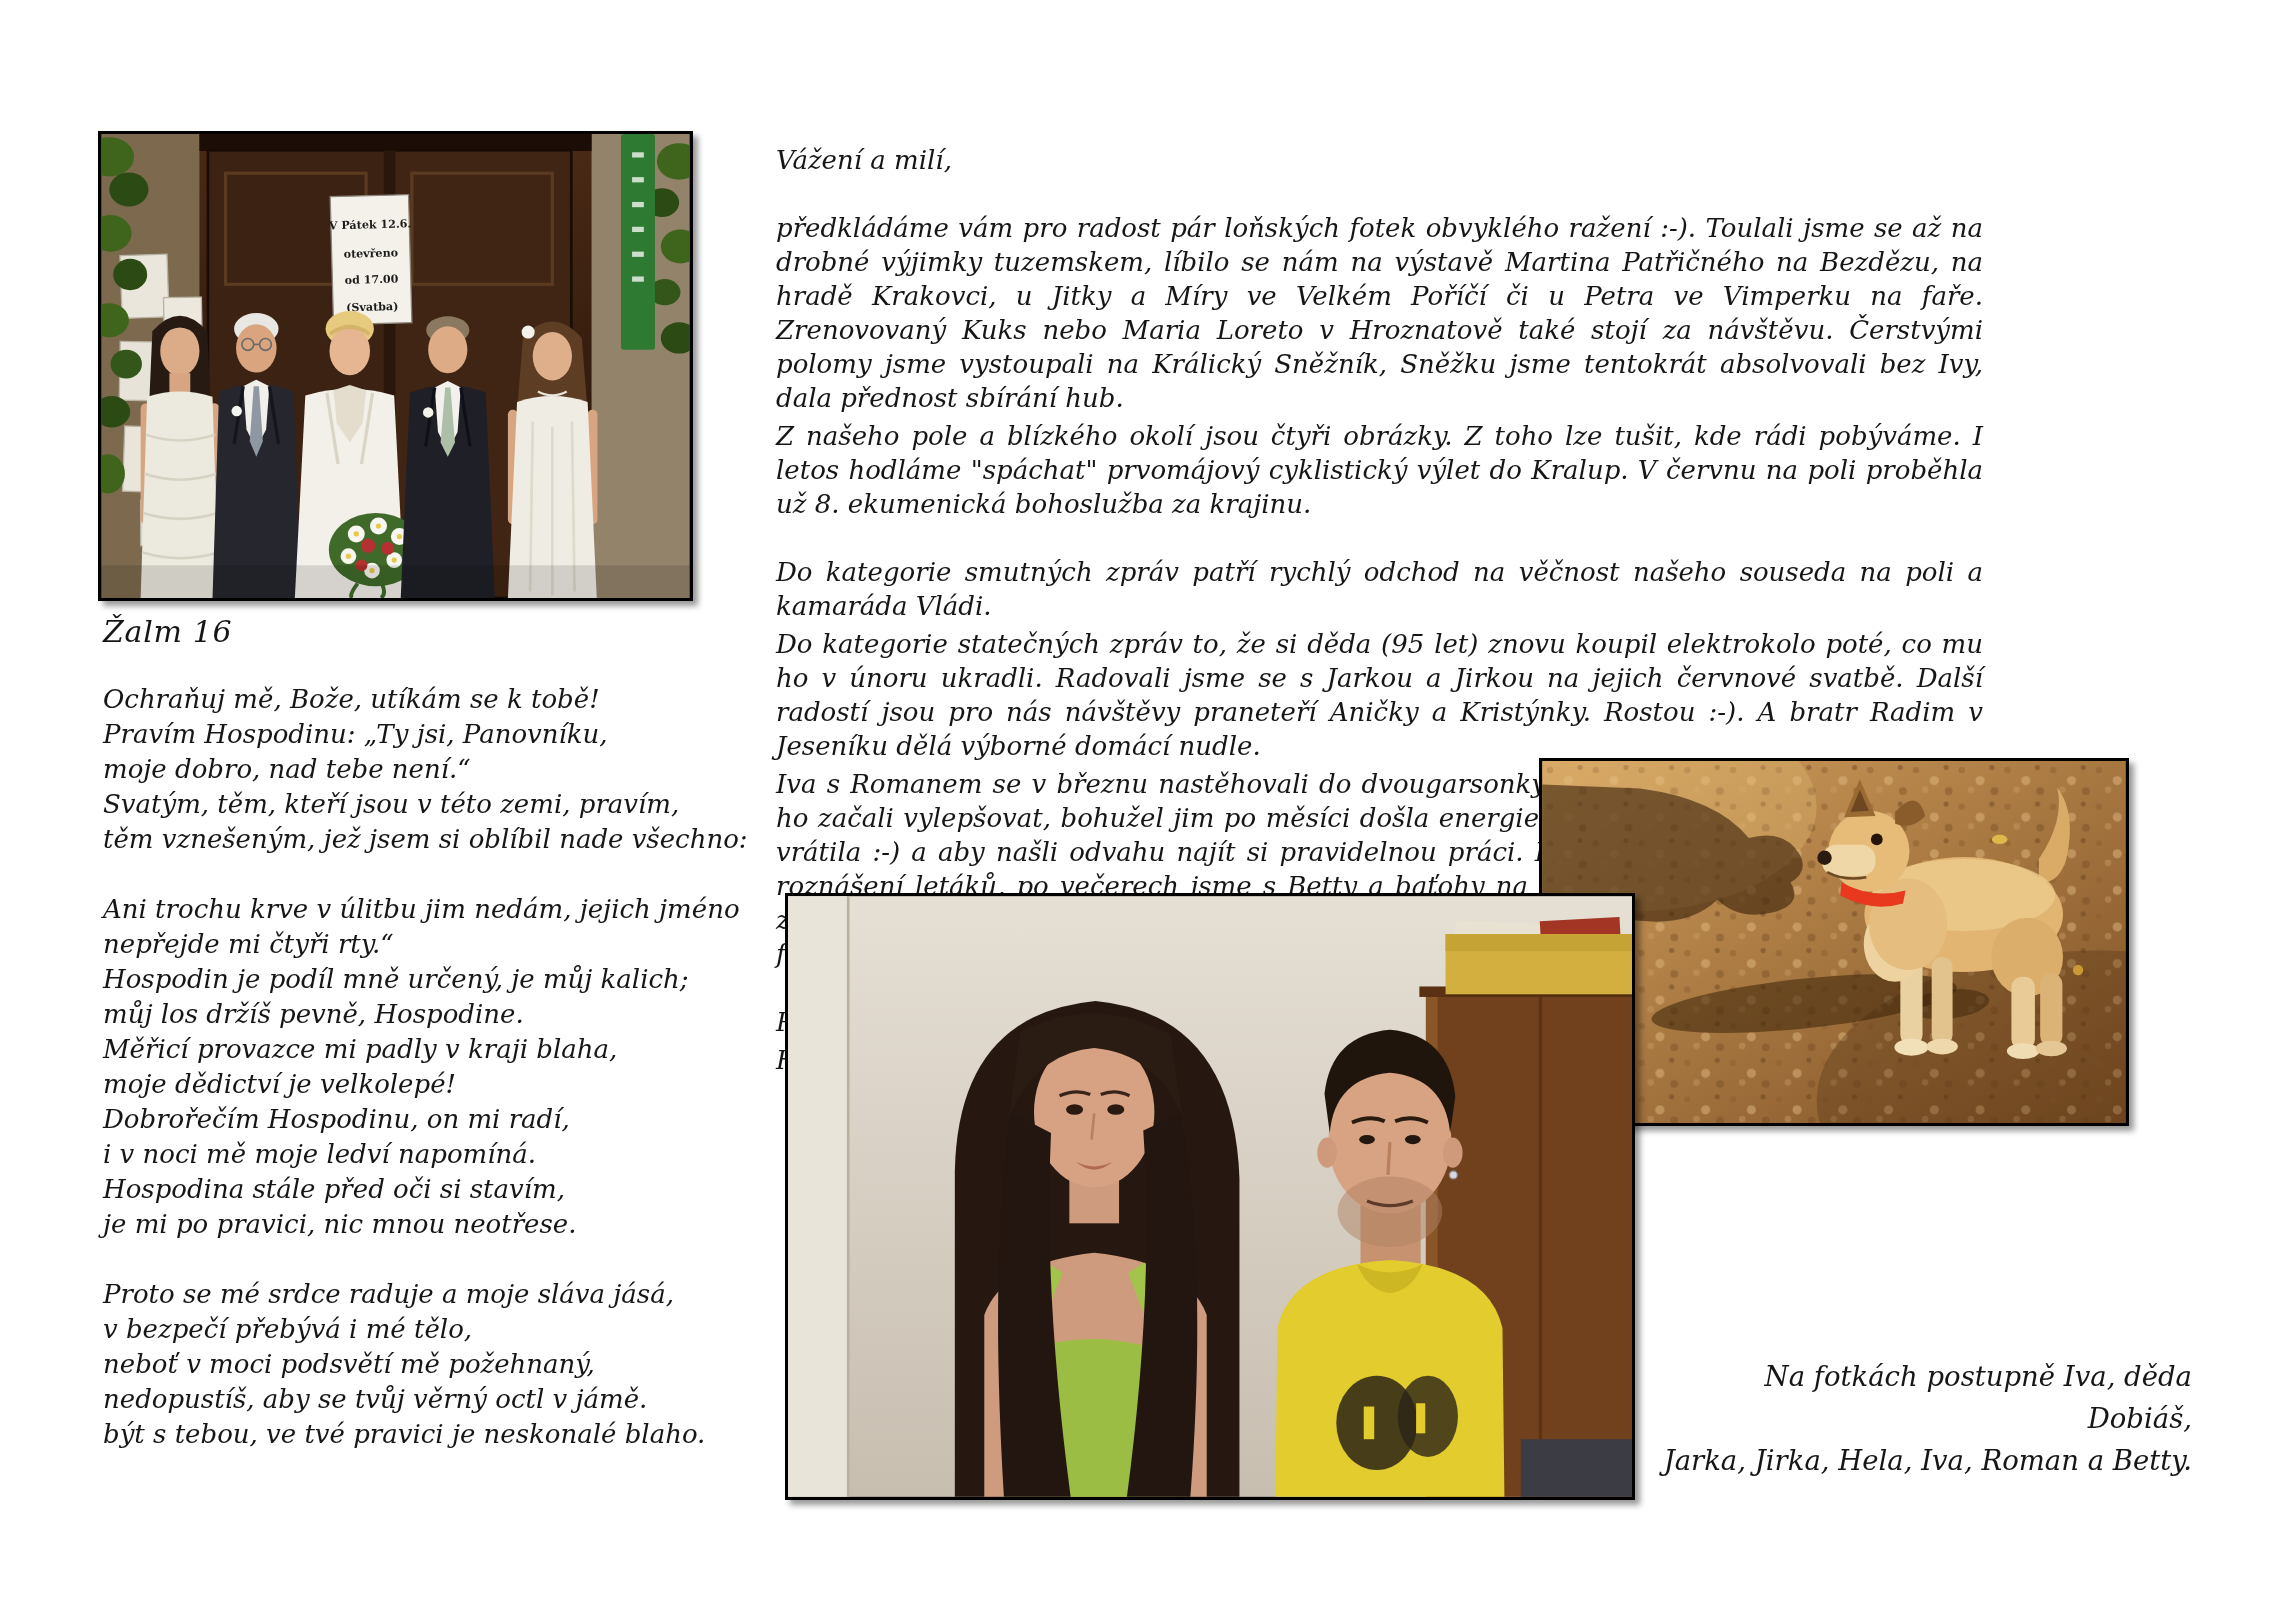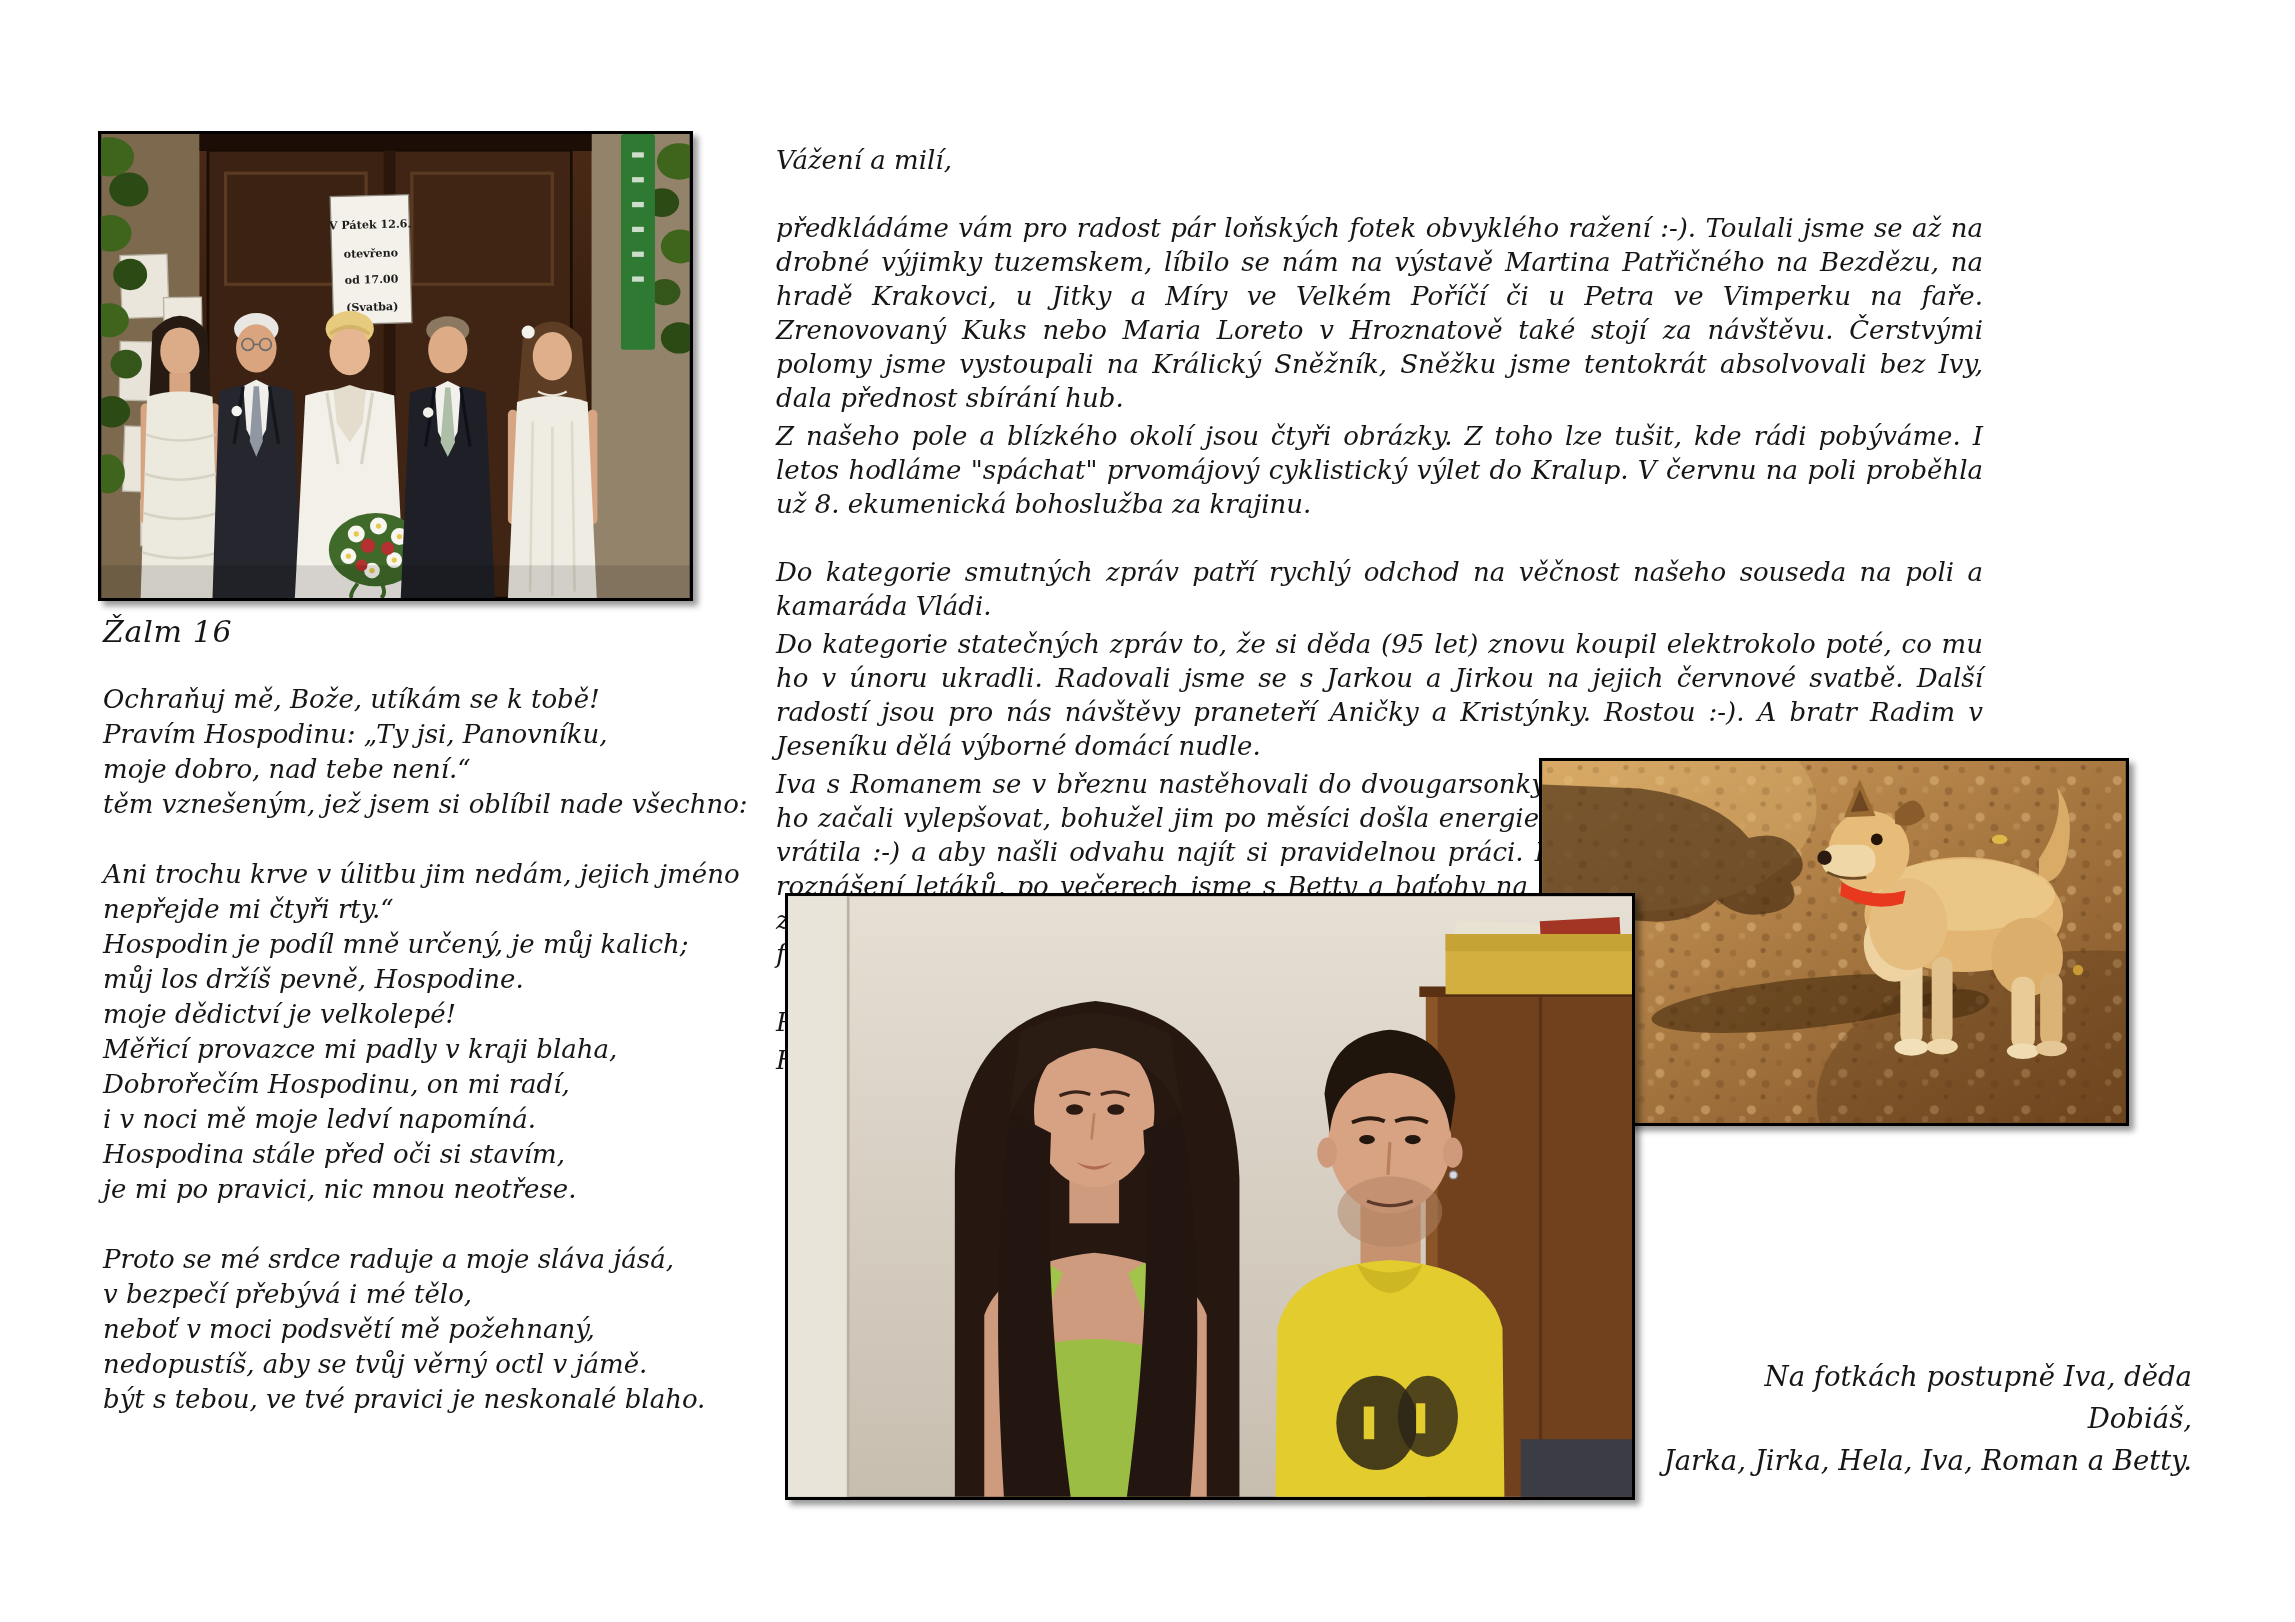--- a/index.html
+++ b/index.html
@@ -165,28 +165,29 @@
       </g>
       <rect x="0" y="660" width="900" height="50" fill="#000000" opacity="0.12"></rect>
     </svg>
   </figure>
 
   <h2 class="psalm-title">Žalm 16</h2>
   <div class="psalm">
       <div class="line">Ochraňuj mě, Bože, utíkám se k tobě!</div>
       <div class="line">Pravím Hospodinu: „Ty jsi, Panovníku,</div>
       <div class="line">moje dobro, nad tebe není.“</div>
+      <div class="line">Svatým, těm, kteří jsou v této zemi, pravím,</div>
       <div class="line">těm vznešeným, jež jsem si oblíbil nade všechno:</div>
       <div class="line">&nbsp;</div>
       <div class="line">Ani trochu krve v úlitbu jim nedám, jejich jméno</div>
       <div class="line">nepřejde mi čtyři rty.“</div>
       <div class="line">Hospodin je podíl mně určený, je můj kalich;</div>
       <div class="line">můj los držíš pevně, Hospodine.</div>
+      <div class="line">Měřicí provazce mi padly v kraji blaha,</div>
       <div class="line">moje dědictví je velkolepé!</div>
-      <div class="line">Měřicí provazce mi padly v kraji blaha,</div>
       <div class="line">Dobrořečím Hospodinu, on mi radí,</div>
       <div class="line">i v noci mě moje ledví napomíná.</div>
       <div class="line">Hospodina stále před oči si stavím,</div>
       <div class="line">je mi po pravici, nic mnou neotřese.</div>
       <div class="line">&nbsp;</div>
       <div class="line">Proto se mé srdce raduje a moje sláva jásá,</div>
       <div class="line">v bezpečí přebývá i mé tělo,</div>
       <div class="line">neboť v moci podsvětí mě požehnaný,</div>
       <div class="line">nedopustíš, aby se tvůj věrný octl v jámě.</div>
       <div class="line">být s tebou, ve tvé pravici je neskonalé blaho.</div>

